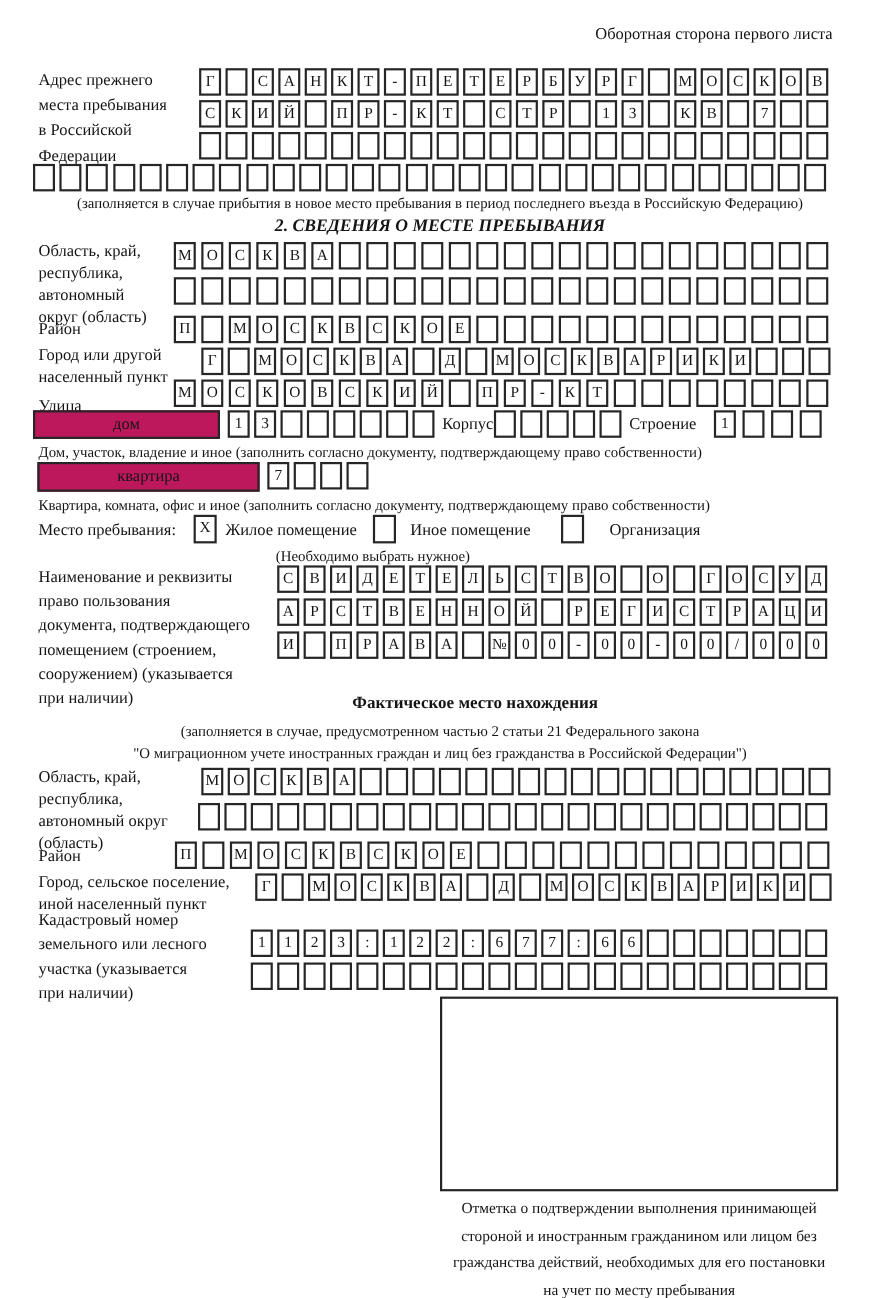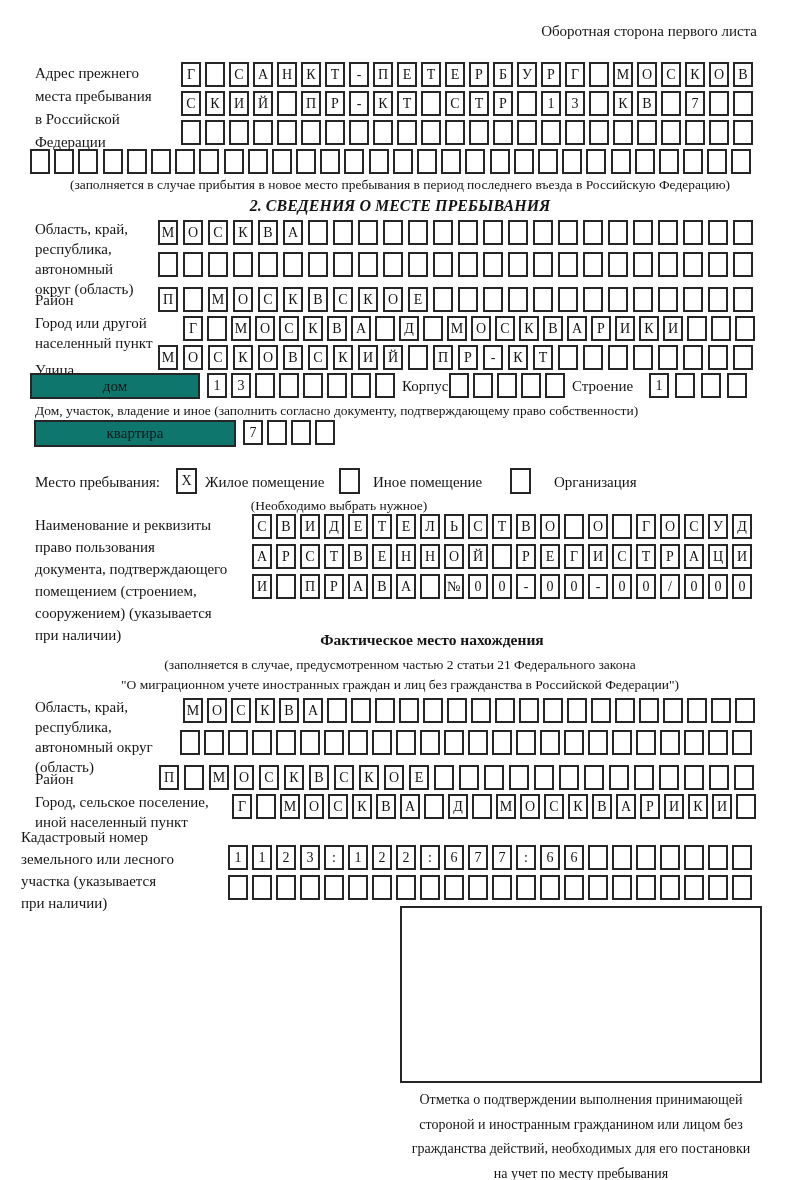--- a/index.html
+++ b/index.html
@@ -14,21 +14,21 @@
   .hdr{font-weight:bold;font-size:16px;font-style:italic;}
   .cellrow{position:absolute;display:flex;gap:4px;}
   .g5{gap:5px;}
   .g6{gap:6px;}
   .cell{flex:0 0 auto;width:20px;height:25px;border:2px solid #262626;box-sizing:border-box;
         display:flex;align-items:center;justify-content:center;
         font-size:14px;background:#fff;}
   .chk{position:absolute;width:21px;height:26px;border:2px solid #262626;box-sizing:border-box;
        display:flex;align-items:center;justify-content:center;font-size:14px;}
   .boxfield{position:absolute;border:2px solid #262626;box-sizing:border-box;
-            display:flex;align-items:center;justify-content:center;font-size:15px;background:#0f766e;}
+            display:flex;align-items:center;justify-content:center;font-size:15px;background:#be185d;}
   .bigbox{position:absolute;border:2px solid #262626;box-sizing:border-box;background:#fff;}
   .note{font-size:14px;line-height:24.5px;}
 </style>
 </head>
 <body>
 
 <div class="page">
 
   <div class="abs lbl" style="left:400px;top:20px;width:357px;text-align:right;">Оборотная сторона первого листа</div>
 
@@ -326,20 +326,21 @@
     </div>
   <div class="abs cap" style="left:35px;top:403px;">Дом, участок, владение и иное (заполнить согласно документу, подтверждающему право собственности)</div>
 
   <div class="boxfield" style="left:34px;top:420px;width:202px;height:27px;">квартира</div>
   <div class="cellrow" style="left:243px;top:420px;">
       <span class="cell">7</span>
       <span class="cell"></span>
       <span class="cell"></span>
       <span class="cell"></span>
     </div>
+  <div class="abs cap" style="left:35px;top:452px;">Квартира, комната, офис и иное (заполнить согласно документу, подтверждающему право собственности)</div>
 
   <div class="abs lbl" style="left:35px;top:471px;">Место пребывания:</div>
   <div class="chk" style="left:176px;top:468px;">X</div>
   <div class="abs lbl" style="left:205px;top:471px;">Жилое помещение</div>
   <div class="chk" style="left:339px;top:468px;"></div>
   <div class="abs lbl" style="left:373px;top:471px;">Иное помещение</div>
   <div class="chk" style="left:510px;top:468px;"></div>
   <div class="abs lbl" style="left:554px;top:471px;">Организация</div>
   <div class="abs cap center" style="left:139px;top:498px;width:400px;">(Необходимо выбрать нужное)</div>
 
@@ -534,21 +535,21 @@
       <span class="cell">К</span>
       <span class="cell">В</span>
       <span class="cell">А</span>
       <span class="cell">Р</span>
       <span class="cell">И</span>
       <span class="cell">К</span>
       <span class="cell">И</span>
       <span class="cell"></span>
     </div>
 
-  <div class="abs lbl lh22" style="left:21px;top:826px;">
+  <div class="abs lbl lh22" style="left:35px;top:826px;">
     <div>Кадастровый номер</div>
     <div>земельного или лесного</div>
     <div>участка (указывается</div>
     <div>при наличии)</div>
   </div>
   <div class="cellrow" style="left:228px;top:845px;">
       <span class="cell">1</span>
       <span class="cell">1</span>
       <span class="cell">2</span>
       <span class="cell">3</span>

